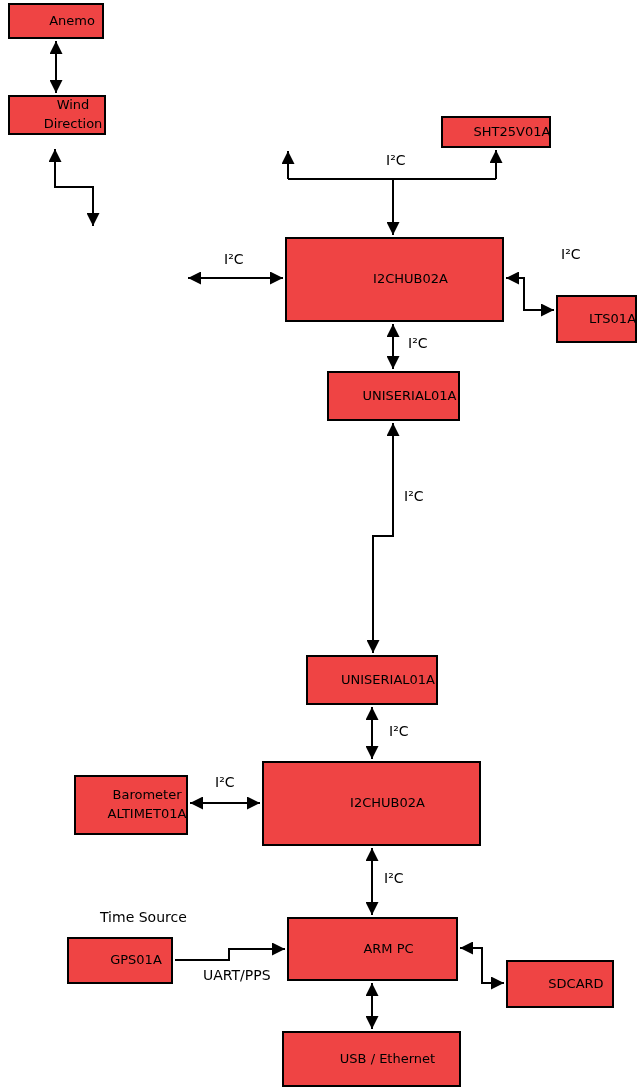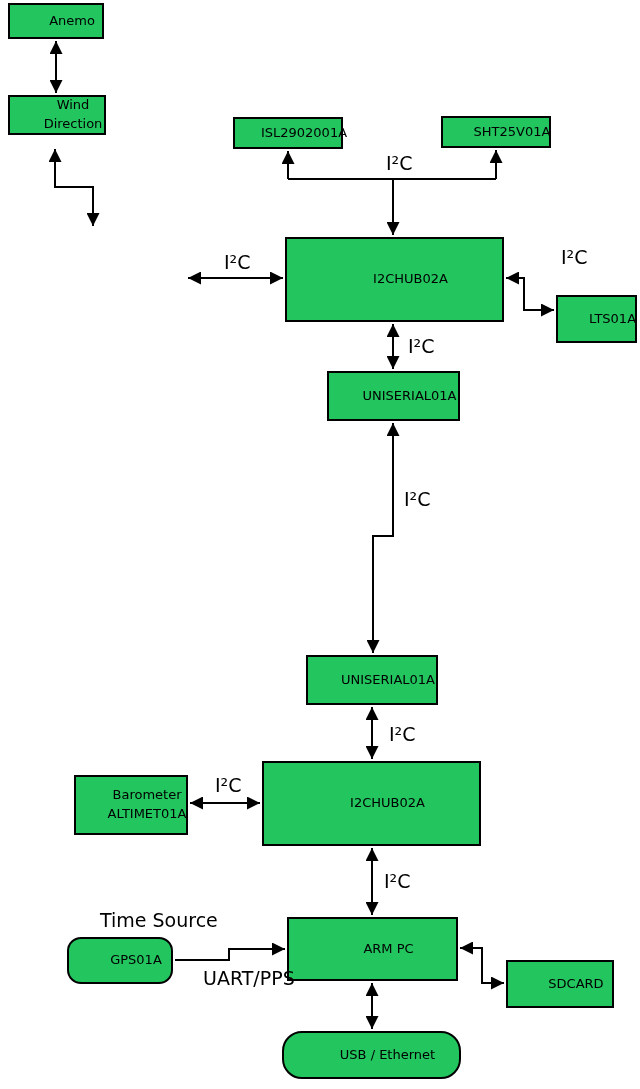--- a/index.html
+++ b/index.html
@@ -14,33 +14,33 @@
   }
   #wires {
     position: absolute;
     left: 0; top: 0;
     width: 640px; height: 1089px;
   }
   .node {
     position: absolute;
     box-sizing: border-box;
     border: 2px solid #000;
-    background: #22c55e;
+    background: #ef4444;
     display: flex;
     align-items: center;
     justify-content: center;
     text-align: center;
     white-space: pre-line;
     font-size: 13px;
     line-height: 1.45;
     padding-left: 32px;
   }
   .lbl {
     position: absolute;
-    font-size: 19px;
+    font-size: 14px;
     white-space: nowrap;
     line-height: 1.1;
   }
   polyline { fill: none; stroke: #000; stroke-width: 2; }
 </style>
 </head>
 <body>
 
 <div id="canvas">
 
@@ -77,33 +77,32 @@
     <polyline points="175,960 229,960 229,949 285,949" marker-end="url(#ah)"></polyline>
 
     <polyline points="460,948 482,948 482,983 504,983" marker-start="url(#ah)" marker-end="url(#ah)"></polyline>
 
     <polyline points="372,983 372,1029" marker-start="url(#ah)" marker-end="url(#ah)"></polyline>
   </svg>
 
   <div class="node" style="left:8px;   top:3px;    width:96px;  height:36px;">Anemo</div>
   <div class="node" style="left:8px;   top:95px;   width:98px;  height:40px;">Wind
 Direction</div>
-  <div class="node" style="left:233px; top:117px;  width:110px; height:32px;">ISL2902001A</div>
   <div class="node" style="left:441px; top:116px;  width:110px; height:32px;">SHT25V01A</div>
   <div class="node" style="left:285px; top:237px;  width:219px; height:85px;">I2CHUB02A</div>
   <div class="node" style="left:556px; top:295px;  width:81px;  height:48px;">LTS01A</div>
   <div class="node" style="left:327px; top:371px;  width:133px; height:50px;">UNISERIAL01A</div>
   <div class="node" style="left:306px; top:655px;  width:132px; height:50px;">UNISERIAL01A</div>
   <div class="node" style="left:262px; top:761px;  width:219px; height:85px;">I2CHUB02A</div>
   <div class="node" style="left:74px;  top:775px;  width:114px; height:60px;">Barometer
 ALTIMET01A</div>
   <div class="node" style="left:287px; top:917px;  width:171px; height:64px;">ARM PC</div>
-  <div class="node" style="left:67px;  top:937px;  width:106px; height:47px;border-radius:14px;">GPS01A</div>
+  <div class="node" style="left:67px;  top:937px;  width:106px; height:47px;">GPS01A</div>
   <div class="node" style="left:506px; top:960px;  width:108px; height:48px;">SDCARD</div>
-  <div class="node" style="left:282px; top:1031px; width:179px; height:48px;border-radius:20px;">USB / Ethernet</div>
+  <div class="node" style="left:282px; top:1031px; width:179px; height:56px;">USB / Ethernet</div>
 
   <div class="lbl" style="left:224px; top:252px;">I²C</div>
   <div class="lbl" style="left:386px; top:153px;">I²C</div>
   <div class="lbl" style="left:561px; top:247px;">I²C</div>
   <div class="lbl" style="left:408px; top:336px;">I²C</div>
   <div class="lbl" style="left:404px; top:489px;">I²C</div>
   <div class="lbl" style="left:389px; top:724px;">I²C</div>
   <div class="lbl" style="left:215px; top:775px;">I²C</div>
   <div class="lbl" style="left:384px; top:871px;">I²C</div>
   <div class="lbl" style="left:203px; top:968px;">UART/PPS</div>

